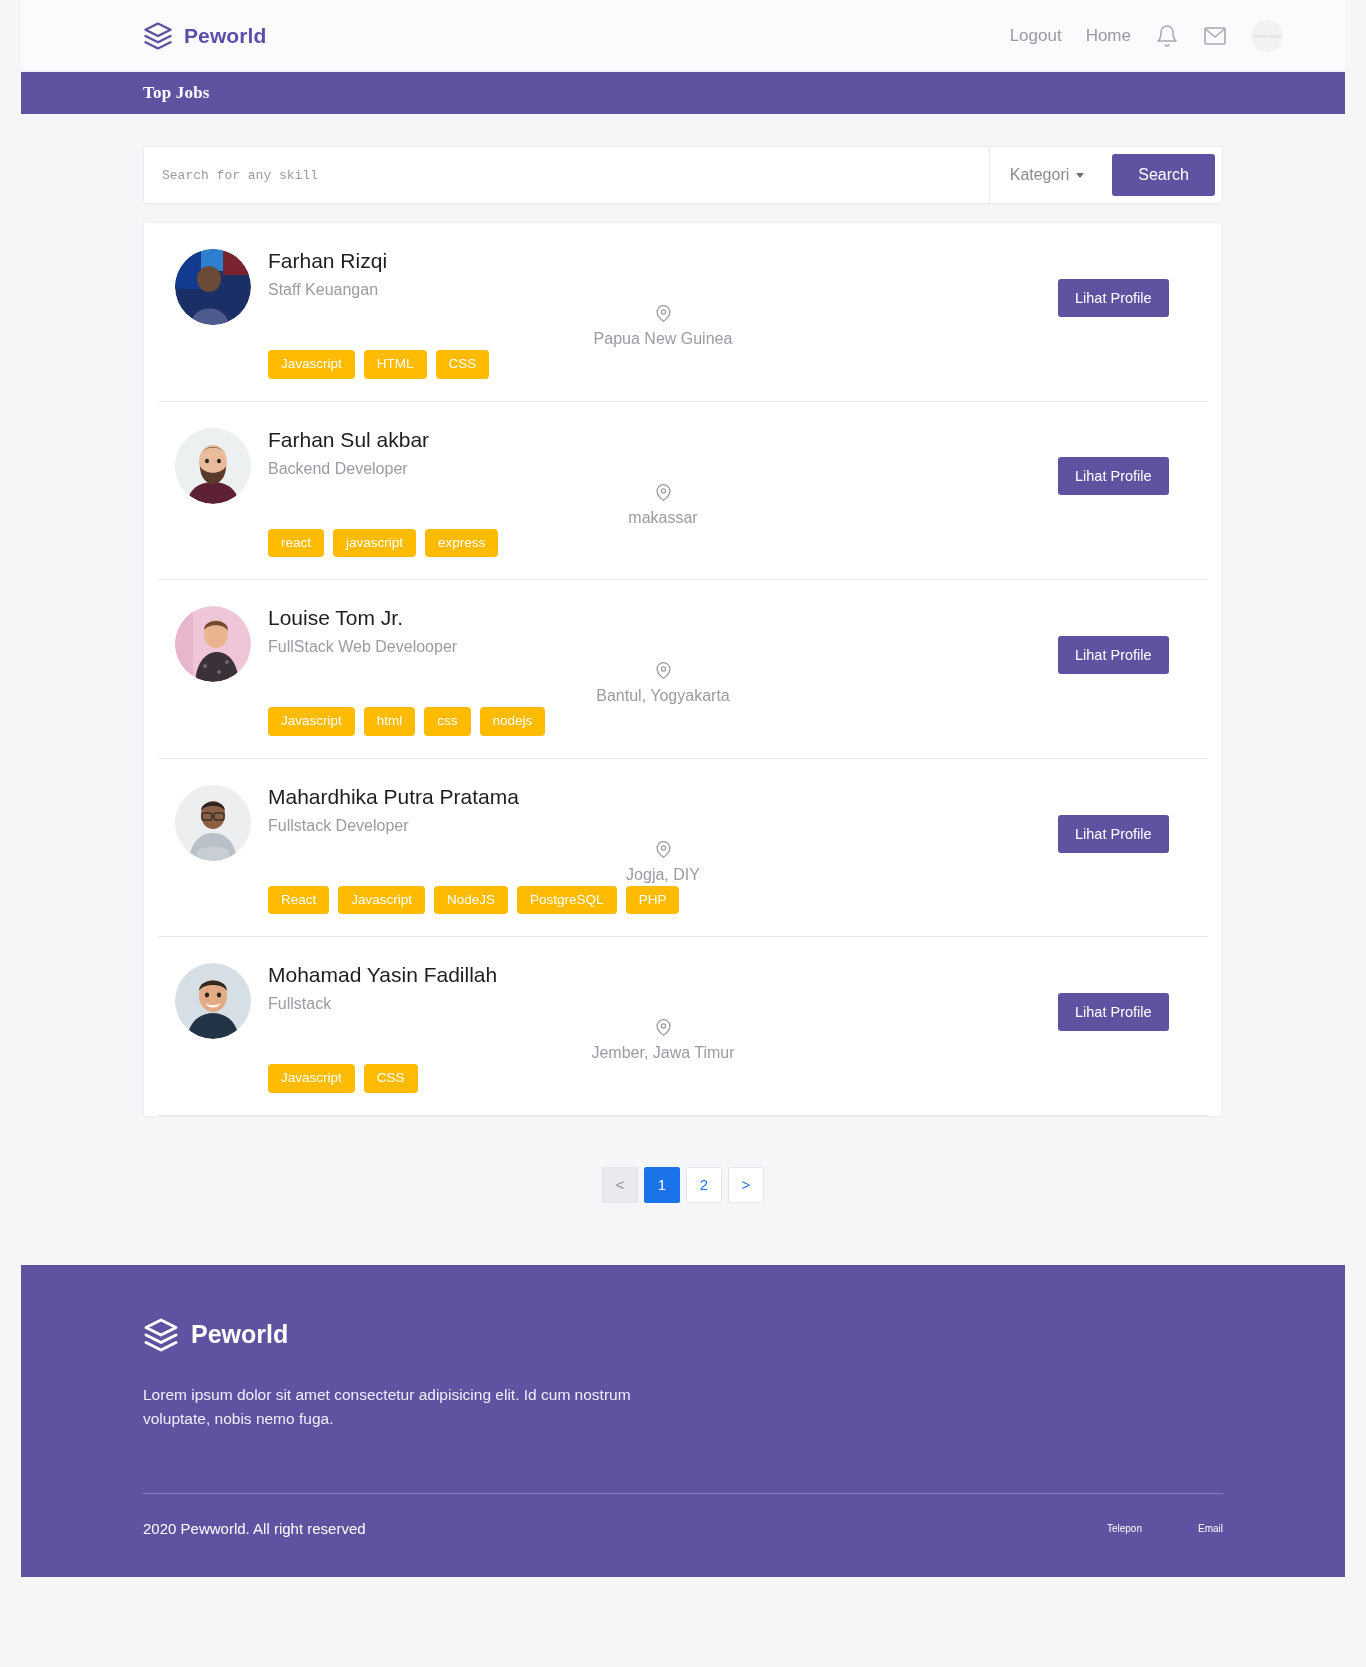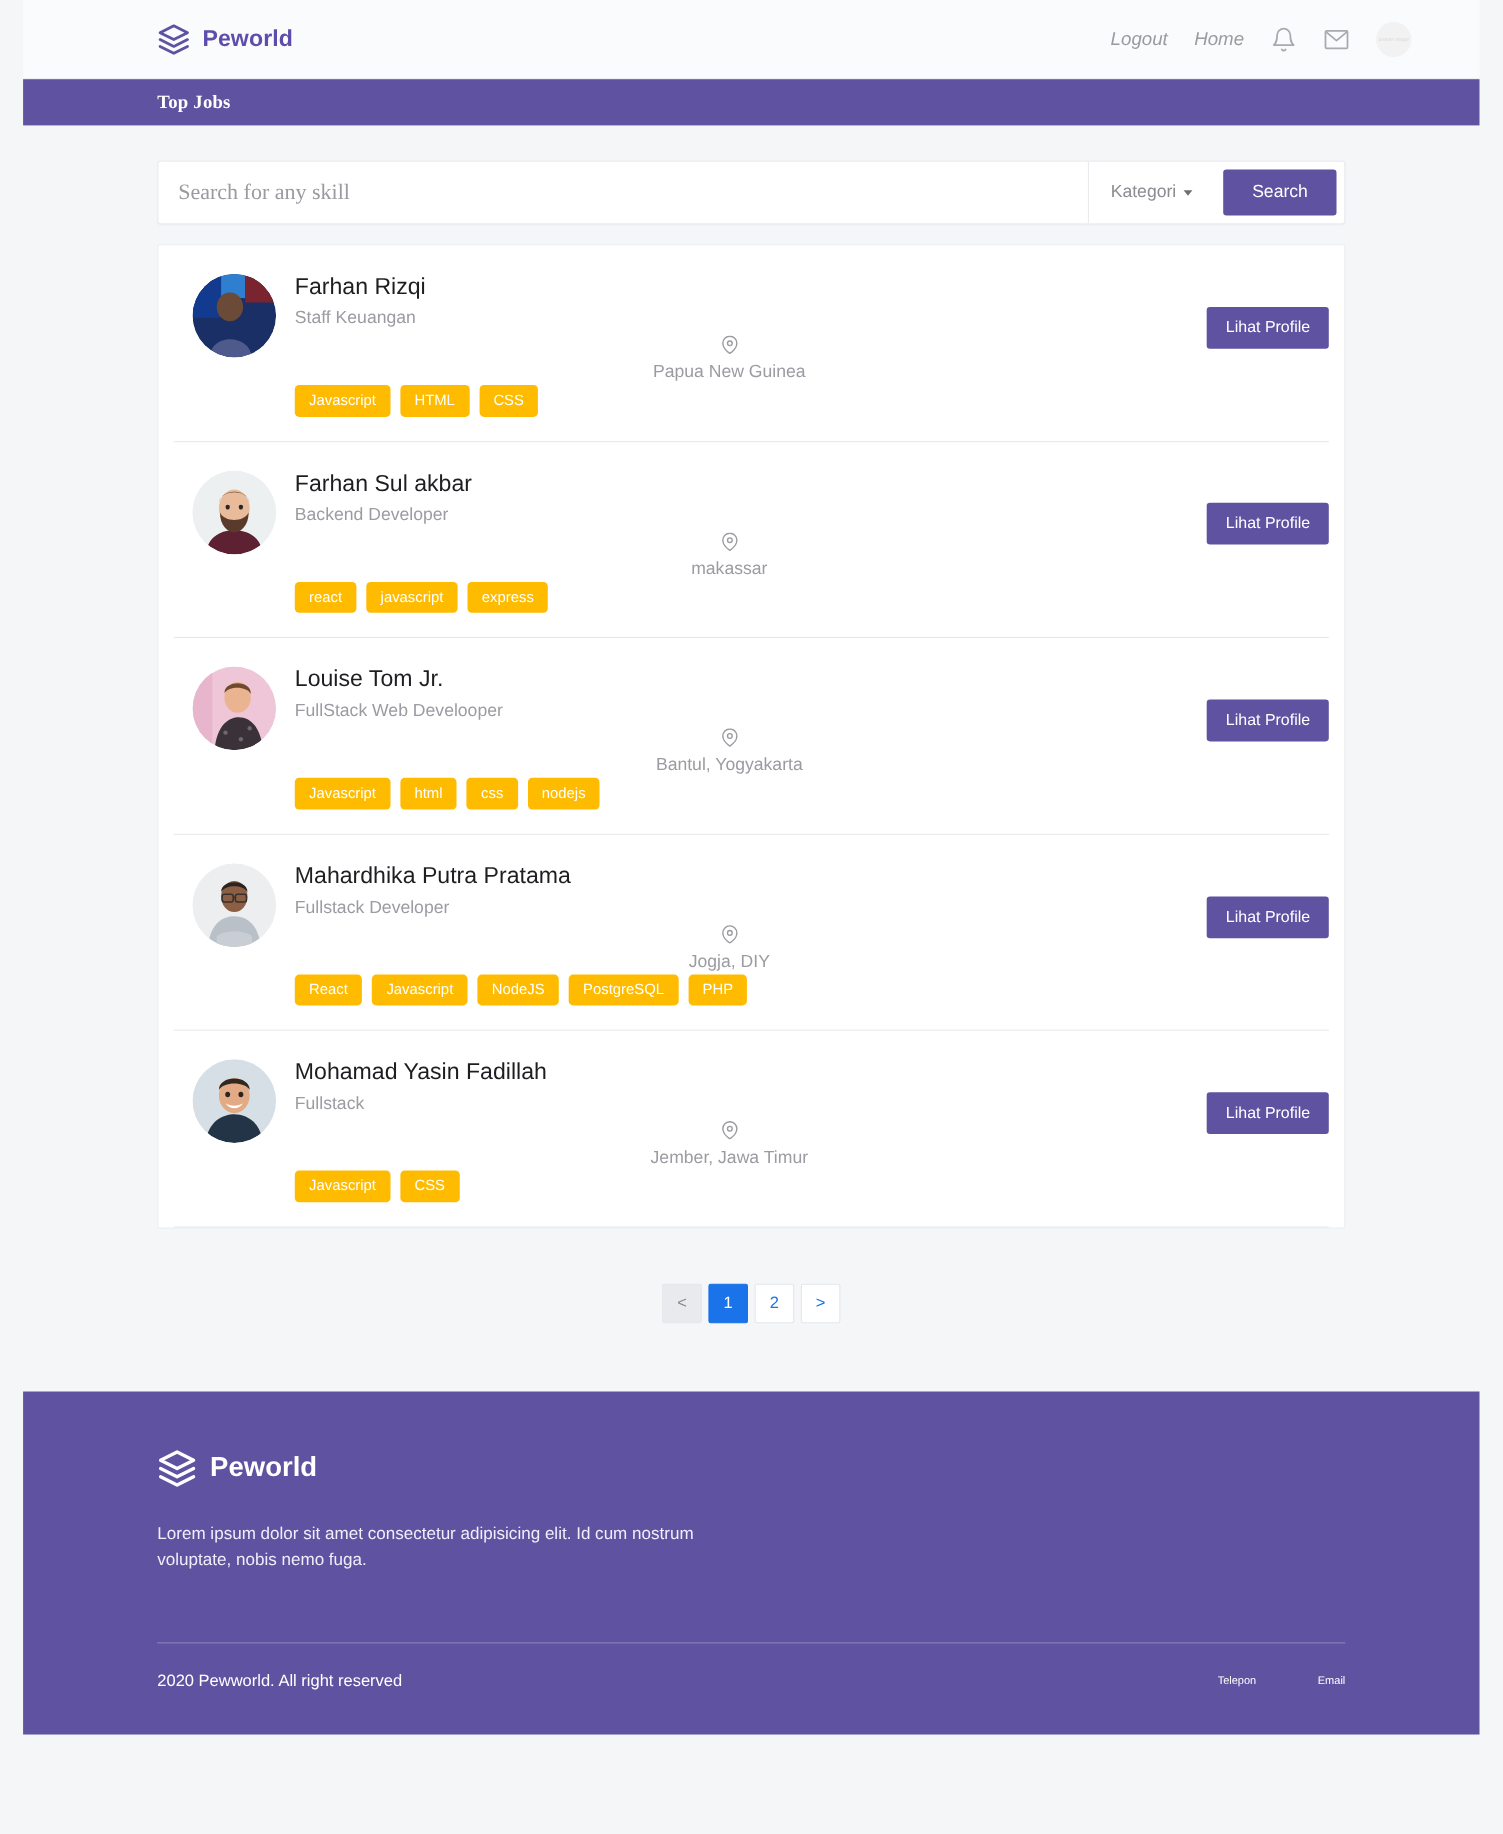--- a/index.html
+++ b/index.html
@@ -19,21 +19,21 @@
     display: flex;
     align-items: center;
     padding: 0 62px 0 122px;
     border-bottom: 1px solid #eceef1;
   }
   .brand { display: flex; align-items: center; gap: 11px; }
   .brand-mark { width: 30px; height: 30px; display:block; }
   .brand-name {
     font-size: 21px; font-weight: 700; color: #5f4dab; letter-spacing: .1px;
   }
-  .nav-right { margin-left: auto; display: flex; align-items: center; gap: 24px; font-style: italic; }
+  .nav-right { margin-left: auto; display: flex; align-items: center; gap: 24px; }
   .nav-link {
     font-size: 17px; color: #9b9b9f; text-decoration: none; cursor: pointer;
   }
   .nav-icon { width: 24px; height: 24px; display:block; cursor: pointer; }
   .nav-avatar {
     width: 32px; height: 32px; border-radius: 50%;
     background: #f2f2f3;
     display: flex; align-items: center; justify-content: center;
     overflow: hidden;
     cursor: pointer;
@@ -63,22 +63,22 @@
     border: 1px solid #e9ebef;
     border-radius: 3px;
     display: flex; align-items: stretch;
     height: 58px;
     box-shadow: 0 1px 1px rgba(0,0,0,.02);
   }
   .search-input {
     flex: 1;
     border: 0; outline: 0;
     padding: 0 18px;
-    font-size: 20px;
-    font-family: Liberation Serif, serif;
+    font-size: 13px;
+    font-family: Liberation Mono, monospace;
     color: #0369a1;
     background: transparent;
   }
   .search-input::placeholder { color: #9a9aa0; }
   .kategori {
     display: flex; align-items: center; gap: 7px;
     padding: 0 20px;
     border-left: 1px solid #e9ebef;
     font-size: 16px; color: #8b8b92; cursor: pointer; white-space: nowrap;
   }
@@ -138,21 +138,21 @@
     background: #ffbb00;
     color: #ffffff;
     font-size: 13.5px;
     border-radius: 4px;
     padding: 7px 13px 8px 13px;
     line-height: 1;
     cursor: pointer;
   }
   .profile-btn-cell {
     flex: 0 0 150px;
-    display: flex; align-items: center; justify-content: flex-end;
+    display: flex; align-items: center; 
     align-self: stretch;
     padding-right: 0px;
     padding-bottom: 30px;
   }
   .profile-btn {
     background: #5f52a0;
     color: #fff;
     border: 0;
     border-radius: 3px;
     font-size: 14.5px;

